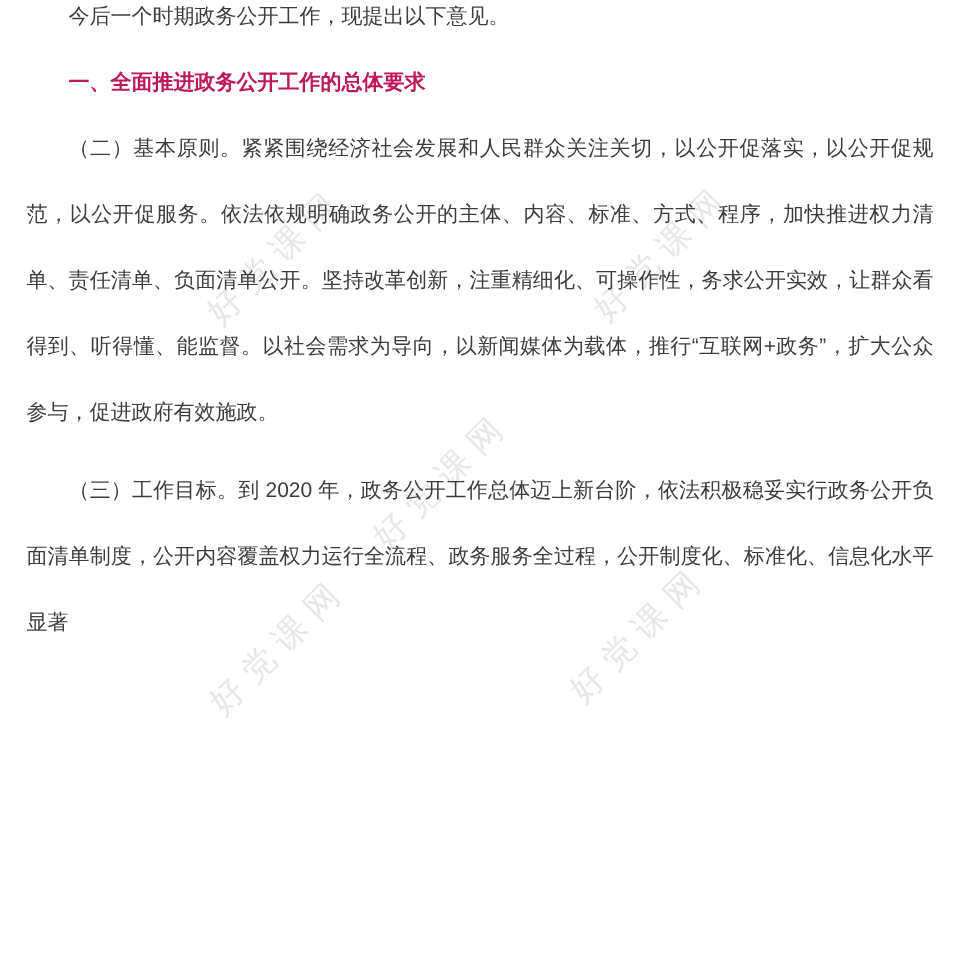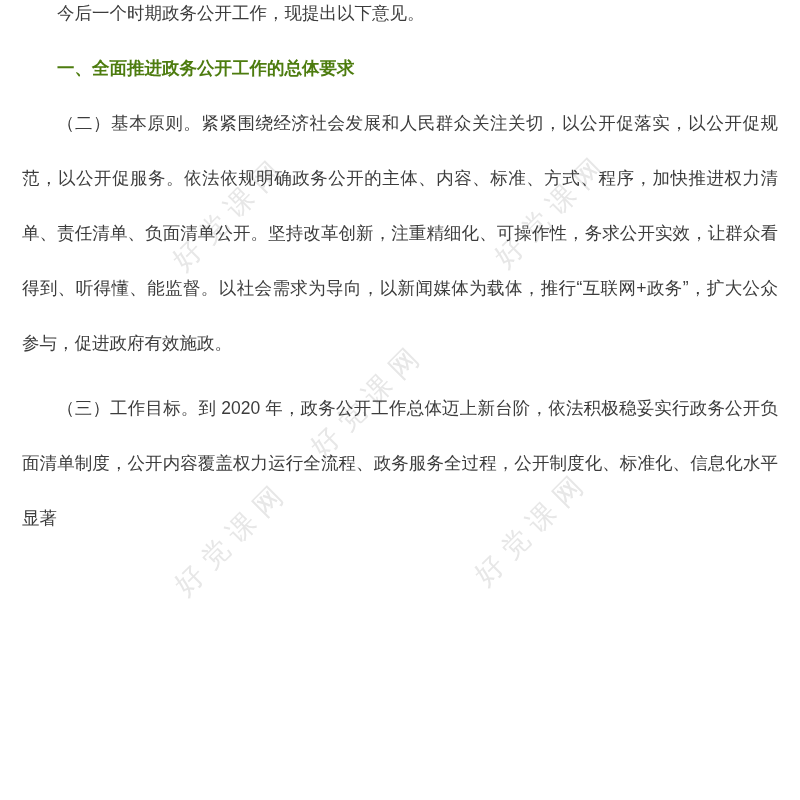--- a/index.html
+++ b/index.html
@@ -46,21 +46,21 @@
   .doc p {
     margin: 0;
     text-indent: 2em;
   }
   .doc h2 {
     margin: 0;
     font-size: 17.5px;
     line-height: 55px;
     font-weight: bold;
     text-indent: 2em;
-    color: #4d7c0f;
+    color: #be185d;
   }
   .doc p.para-3 {
     margin-top: 10px;
   }
 </style>
 </head>
 <body style="background: rgb(255, 255, 255);">
 
 <div class="watermark-layer">
     <div class="watermark" style="left: 230px; top: 213px; color: rgb(231, 231, 231);">好党课网</div>

